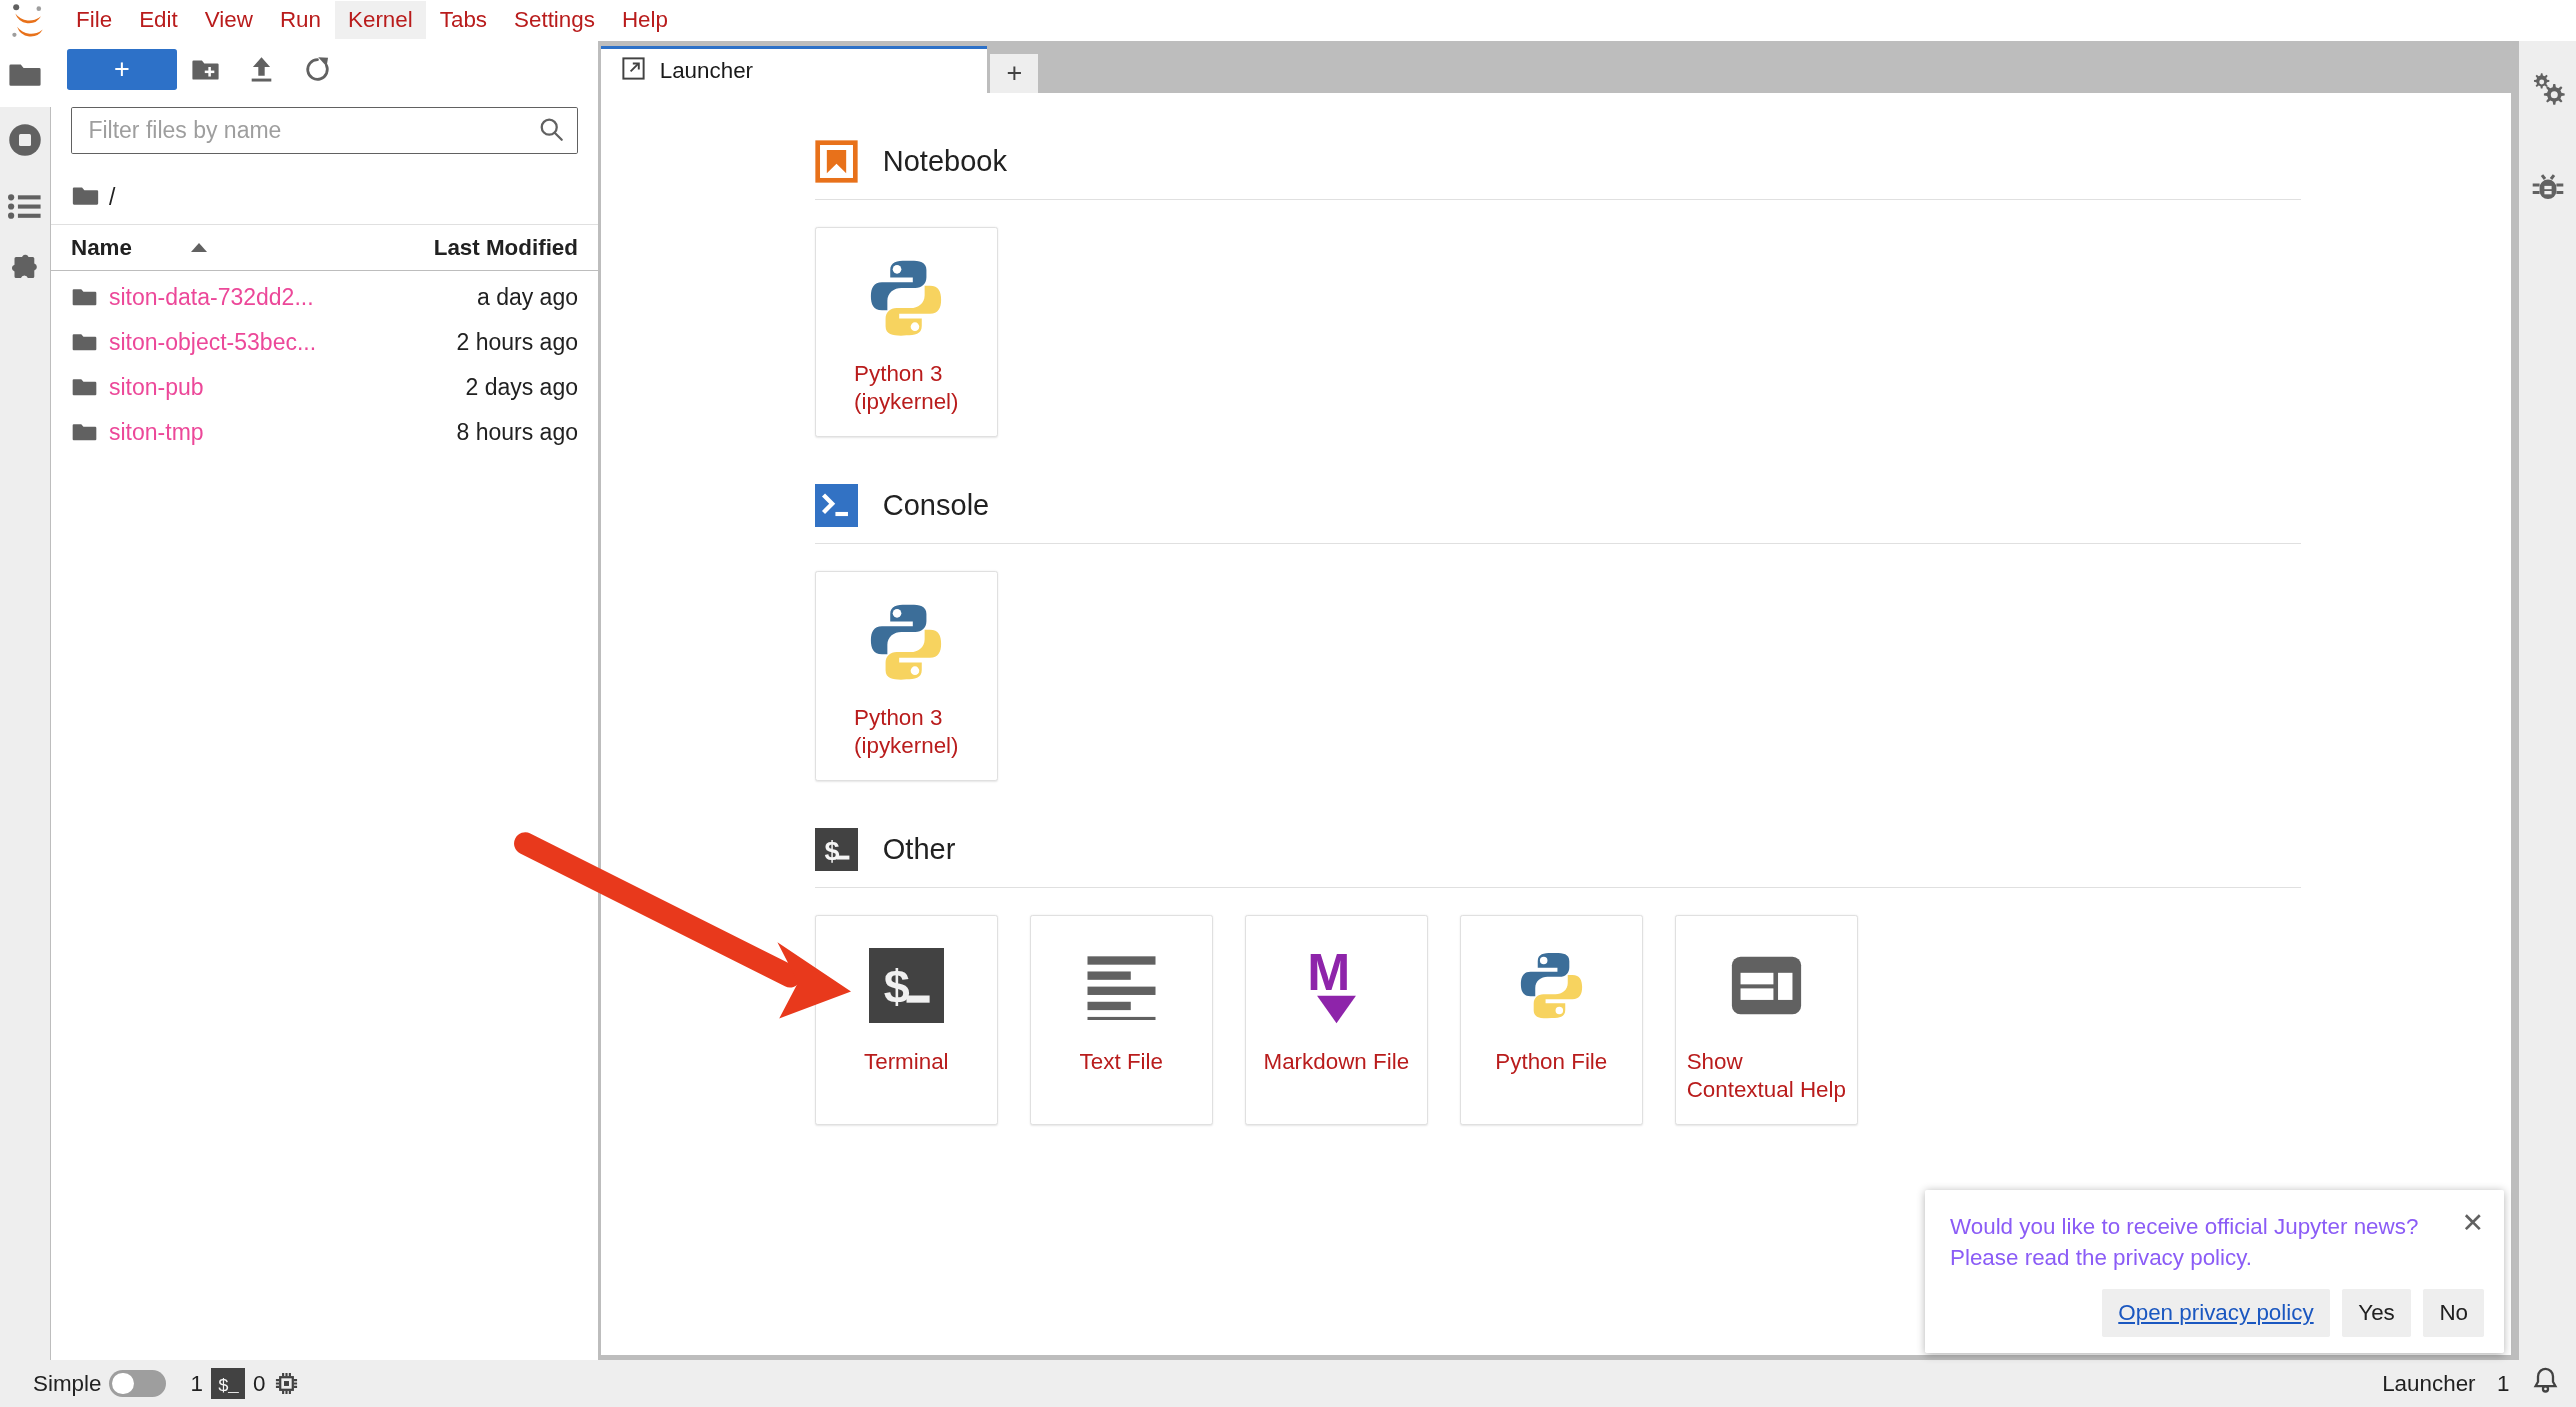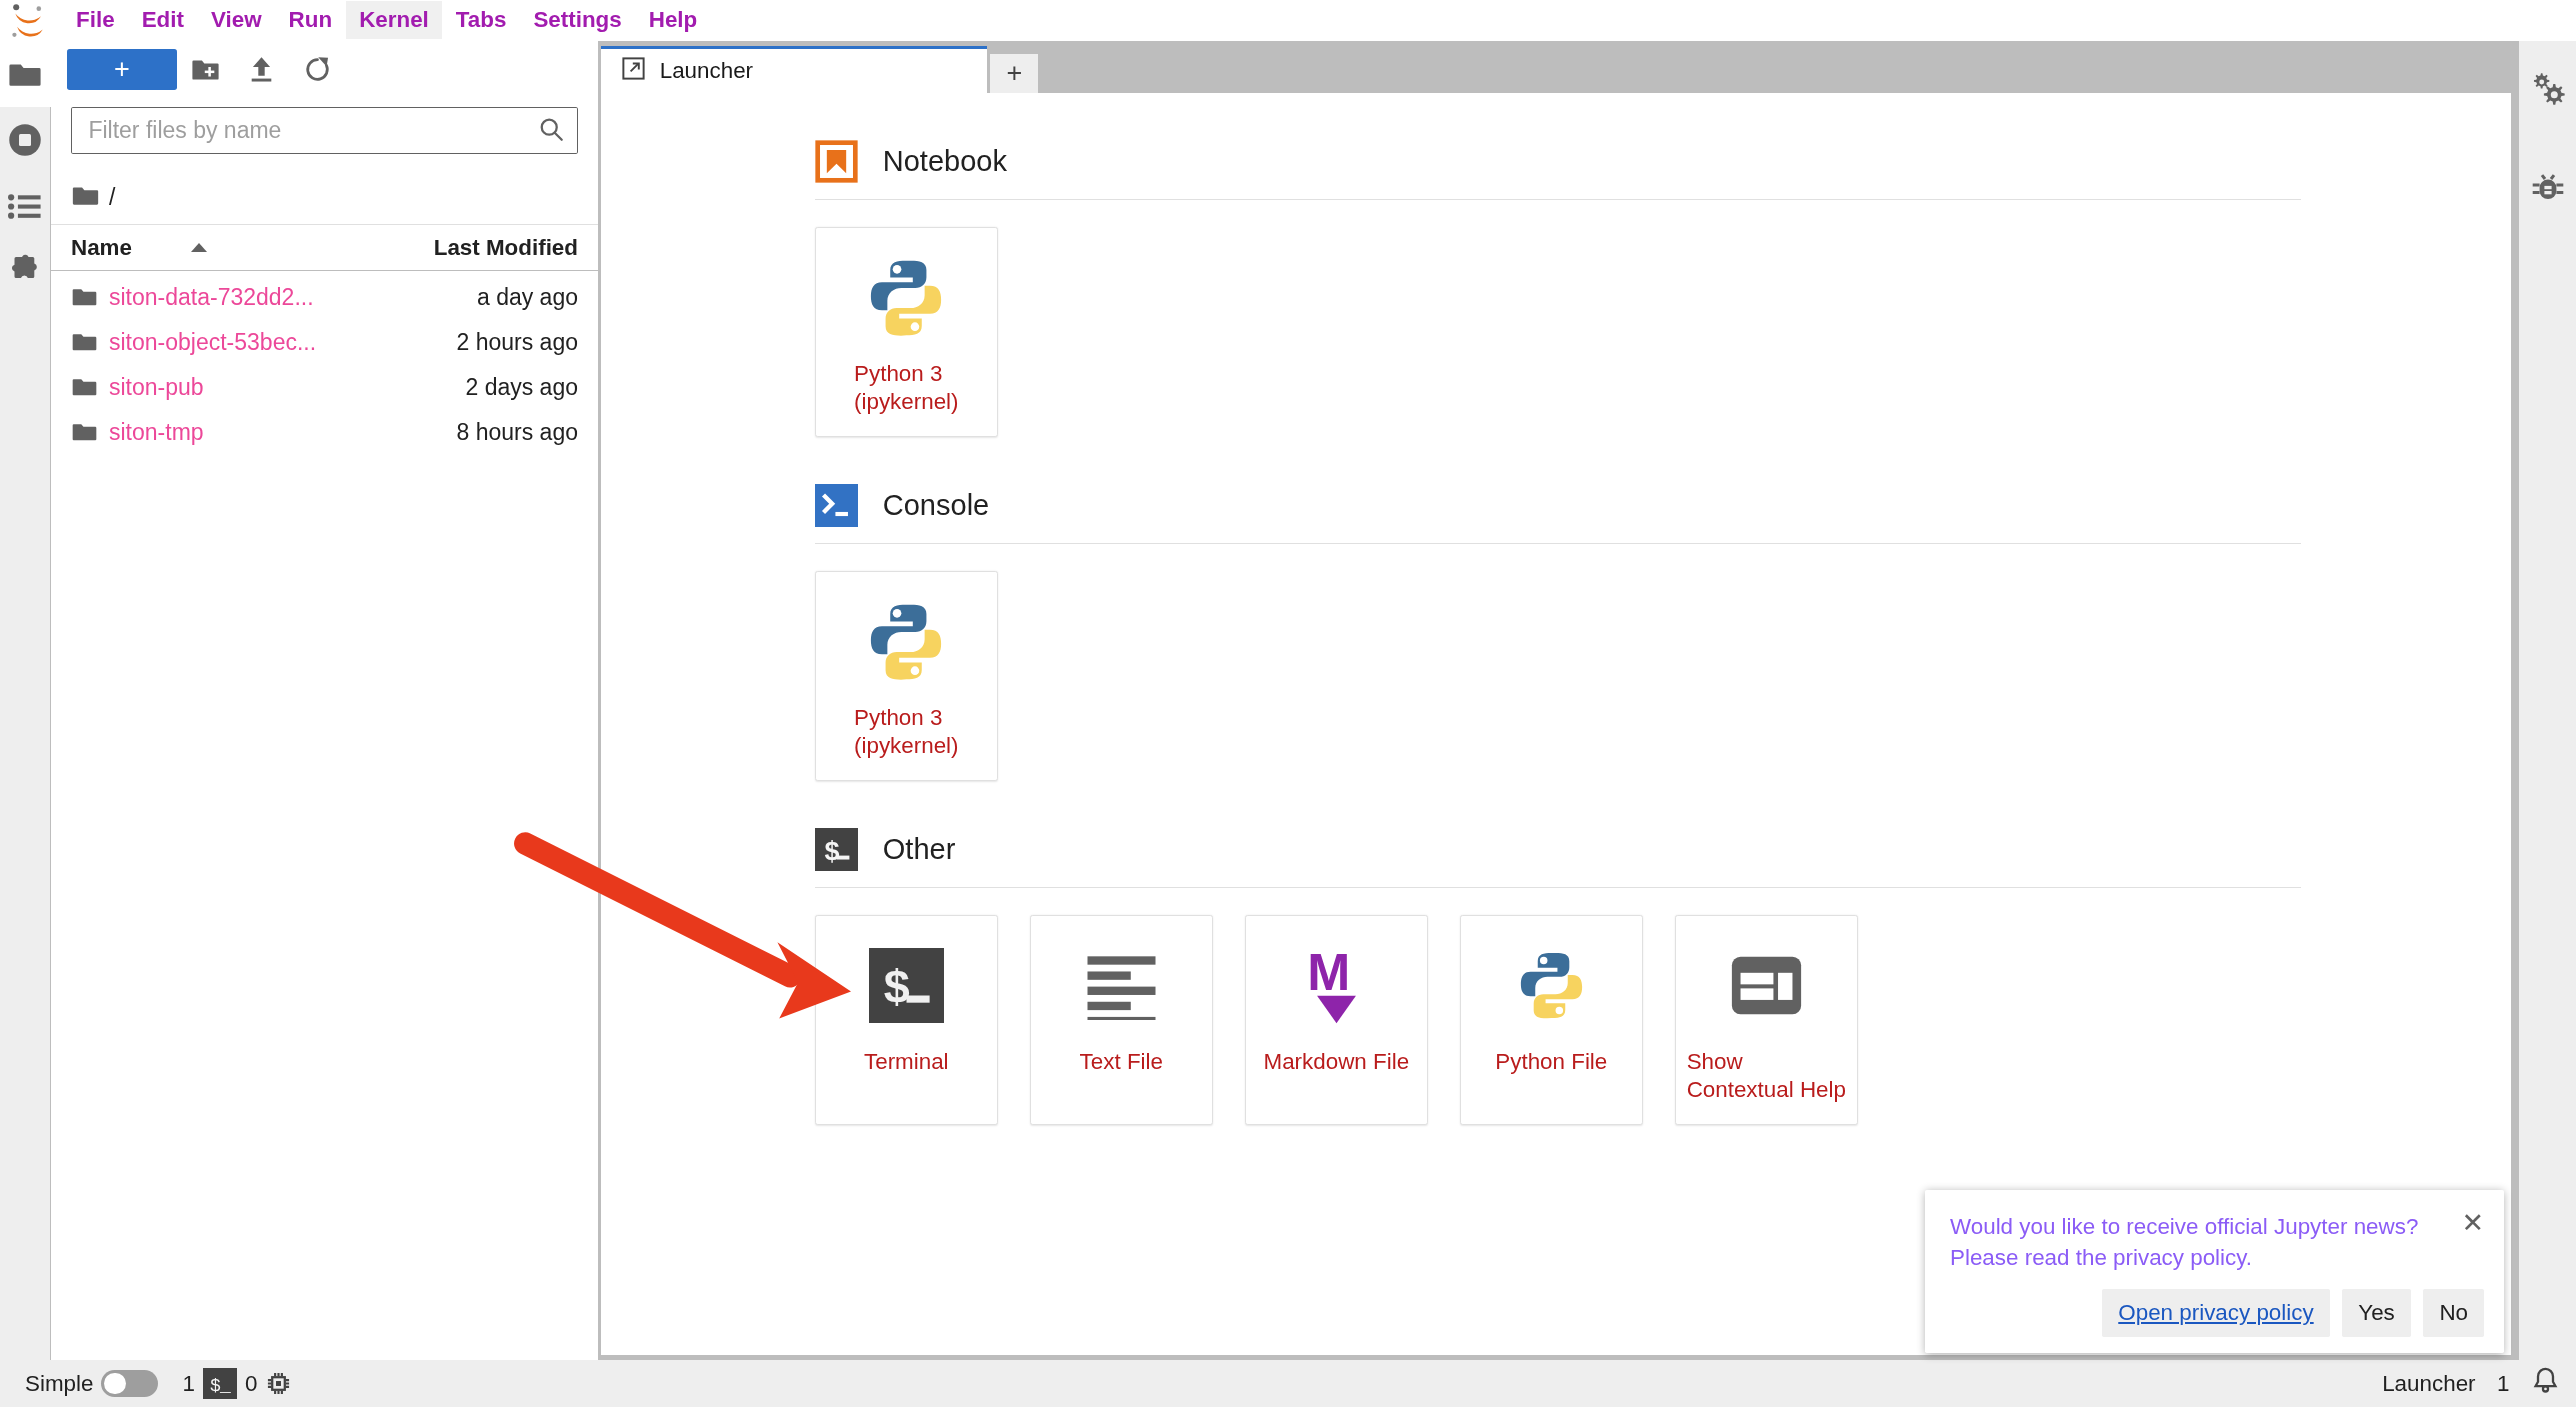--- a/index.html
+++ b/index.html
@@ -31,26 +31,25 @@
   }
   .jp-logo {
     width: 41px; height: 36px;
     position: relative;
     flex: 0 0 41px;
     margin-right: 12.6px;
   }
   .jp-logo svg { display:block; }
   .menu-item {
     font-size: 22.4px;
-    color: #a21caf;
+    color: #b91c1c;
     padding: 8px 13.5px;
     line-height: 1;
     cursor: default;
     white-space: nowrap;
-    font-weight: bold;
   }
   .menu-item.hovered { background: #f0f0f0; }
 
   
   .body-row {
     flex: 1 1 auto;
     display: flex;
     min-height: 0;
     background: #fff;
   }
@@ -293,21 +292,21 @@
 
   
   .statusbar {
     height: 47px; flex: 0 0 47px;
     background: #eeeeee;
     display: flex; align-items: center;
     padding: 0 16px 0 25px;
     font-size: 22.4px;
     color: #212121;
   }
-  .sb-left { display: flex; align-items: center; gap: 8px; }
+  .sb-left { display: flex; align-items: center; gap: 8px; margin-left: 8px; }
   .sb-right { margin-left: auto; display: flex; align-items: center; gap: 21.5px; }
   .switch {
     width: 57px; height: 27px;
     border-radius: 13.5px;
     background: #9e9e9e;
     position: relative;
     cursor: pointer;
     flex: 0 0 57px;
   }
   .switch .knob {

